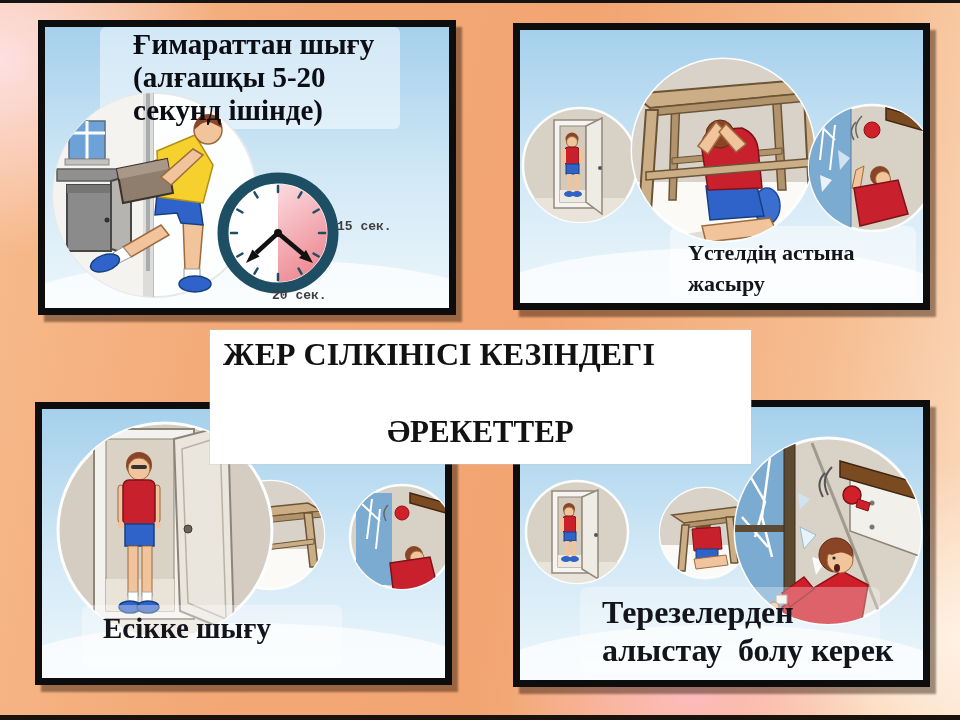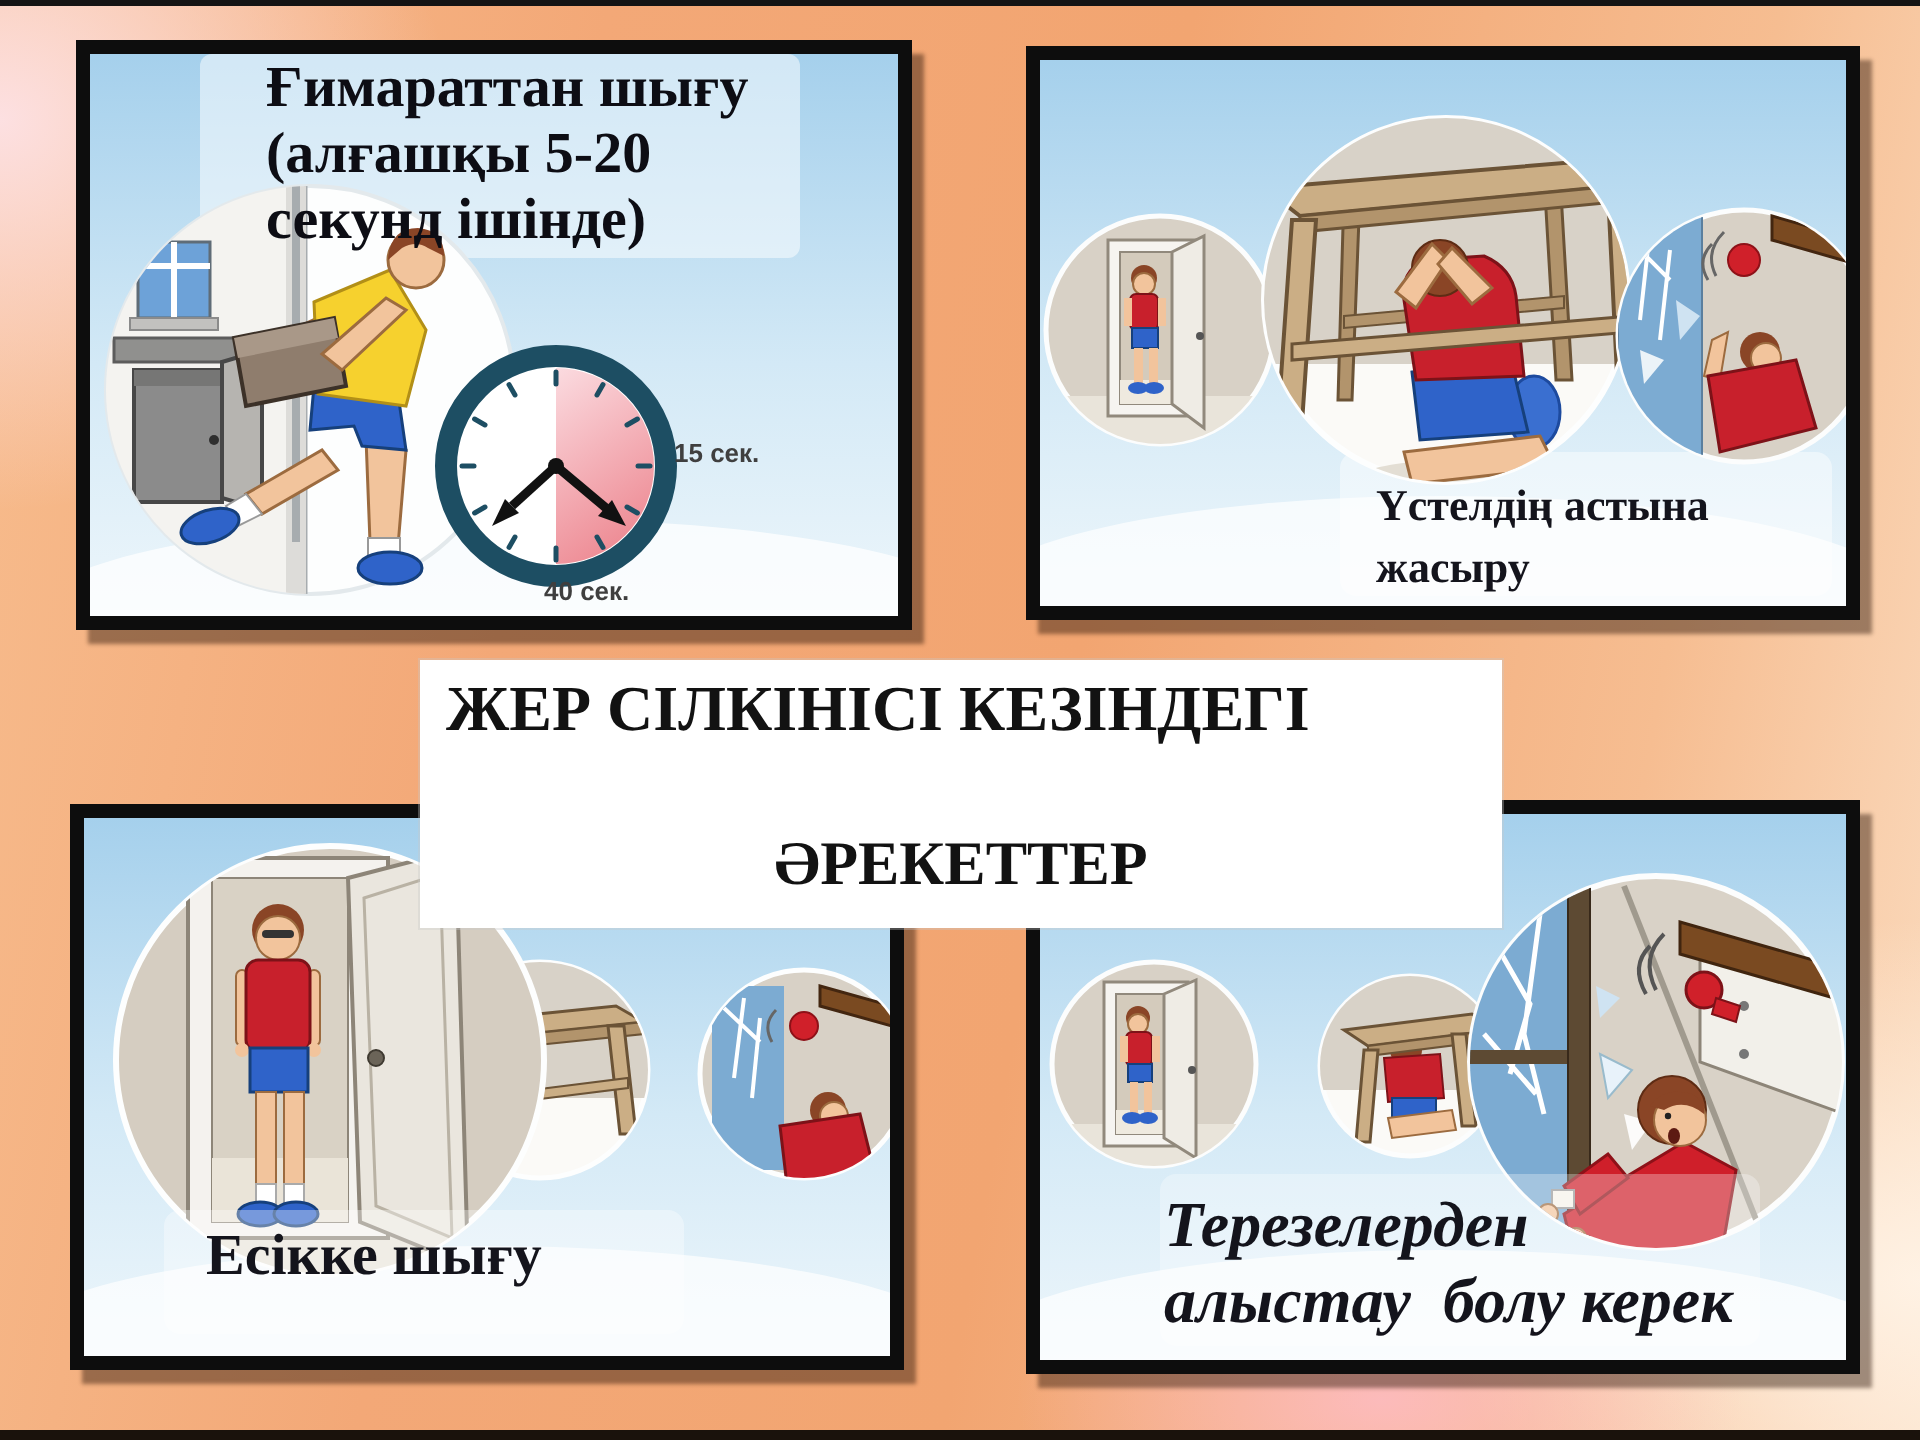--- a/index.html
+++ b/index.html
@@ -25,23 +25,23 @@
   #panel-tr{left:513px;top:23px;width:417px;height:287px;padding-left:20px;}
   #panel-bl{left:35px;top:402px;width:417px;height:283px;}
   #panel-br{left:513px;top:400px;width:417px;height:287px;}
   .cap{
     position:absolute;font-weight:bold;color:#14141c;white-space:pre-wrap;
     line-height:1.12;z-index:3;
   }
   .cap.tl{left:88px;top:1px;font-size:29px;line-height:33px;color:#0d0d14;}
   .cap.tr{left:168px;top:207px;font-size:22px;line-height:31px;}
   .cap.bl{left:61px;top:203px;font-size:29px;}
-  .cap.br{left:62px;top:186px;font-size:32px;line-height:38px;font-style:italic;}
+  .cap.br{left:82px;top:186px;font-size:32px;line-height:38px;}
   .clock-lbl{
-    position:absolute;font-family:Liberation Sans, sans-serif;
+    position:absolute;font-family:Liberation Mono, monospace;
     font-weight:bold;color:#3f3f3f;z-index:3;font-size:13px;
   }
   #lbl15{left:292px;top:192px;}
   #lbl30{left:227px;top:261px;}
   #title-box{
     position:absolute;left:210px;top:330px;width:541px;height:134px;
     background:#ffffff;z-index:10;box-shadow:0 0 0 1px rgba(200,200,200,.35);
   }
   #title-line1{position:absolute;left:13px;top:6px;font-size:32px;font-weight:bold;color:#121212;white-space:nowrap;}
   #title-line2{position:absolute;left:0;top:84px;width:100%;text-align:center;font-size:31px;font-weight:bold;color:#121212;}
@@ -125,21 +125,21 @@
         <polygon points="201,236 214.5,229.5 207.5,222.5" fill="#111111"></polygon>
         <line x1="233" y1="206" x2="258" y2="227" stroke="#111111" stroke-width="4.5"></line>
         <polygon points="268,236 254,231 261,223" fill="#111111"></polygon>
         <circle cx="233" cy="206" r="4" fill="#111111"></circle>
       </g>
     </svg>
     <div class="cap tl">Ғимараттан шығу
 (алғашқы 5-20
 секунд ішінде)</div>
     <div class="clock-lbl" id="lbl15">15 сек.</div>
-    <div class="clock-lbl" id="lbl30">40 сек.</div>
+    <div class="clock-lbl" id="lbl30">20 сек.</div>
   </div>
 
   <div class="panel" id="panel-tr">
     <svg viewBox="0 0 403 273" width="403" height="273">
       <defs>
         <linearGradient id="skyB" x1="0" y1="0" x2="0" y2="1">
           <stop offset="0" stop-color="#a5d0ec"></stop>
             <stop offset=".55" stop-color="#d3e9f6"></stop>
             <stop offset="1" stop-color="#edf6fb"></stop>
         </linearGradient>

